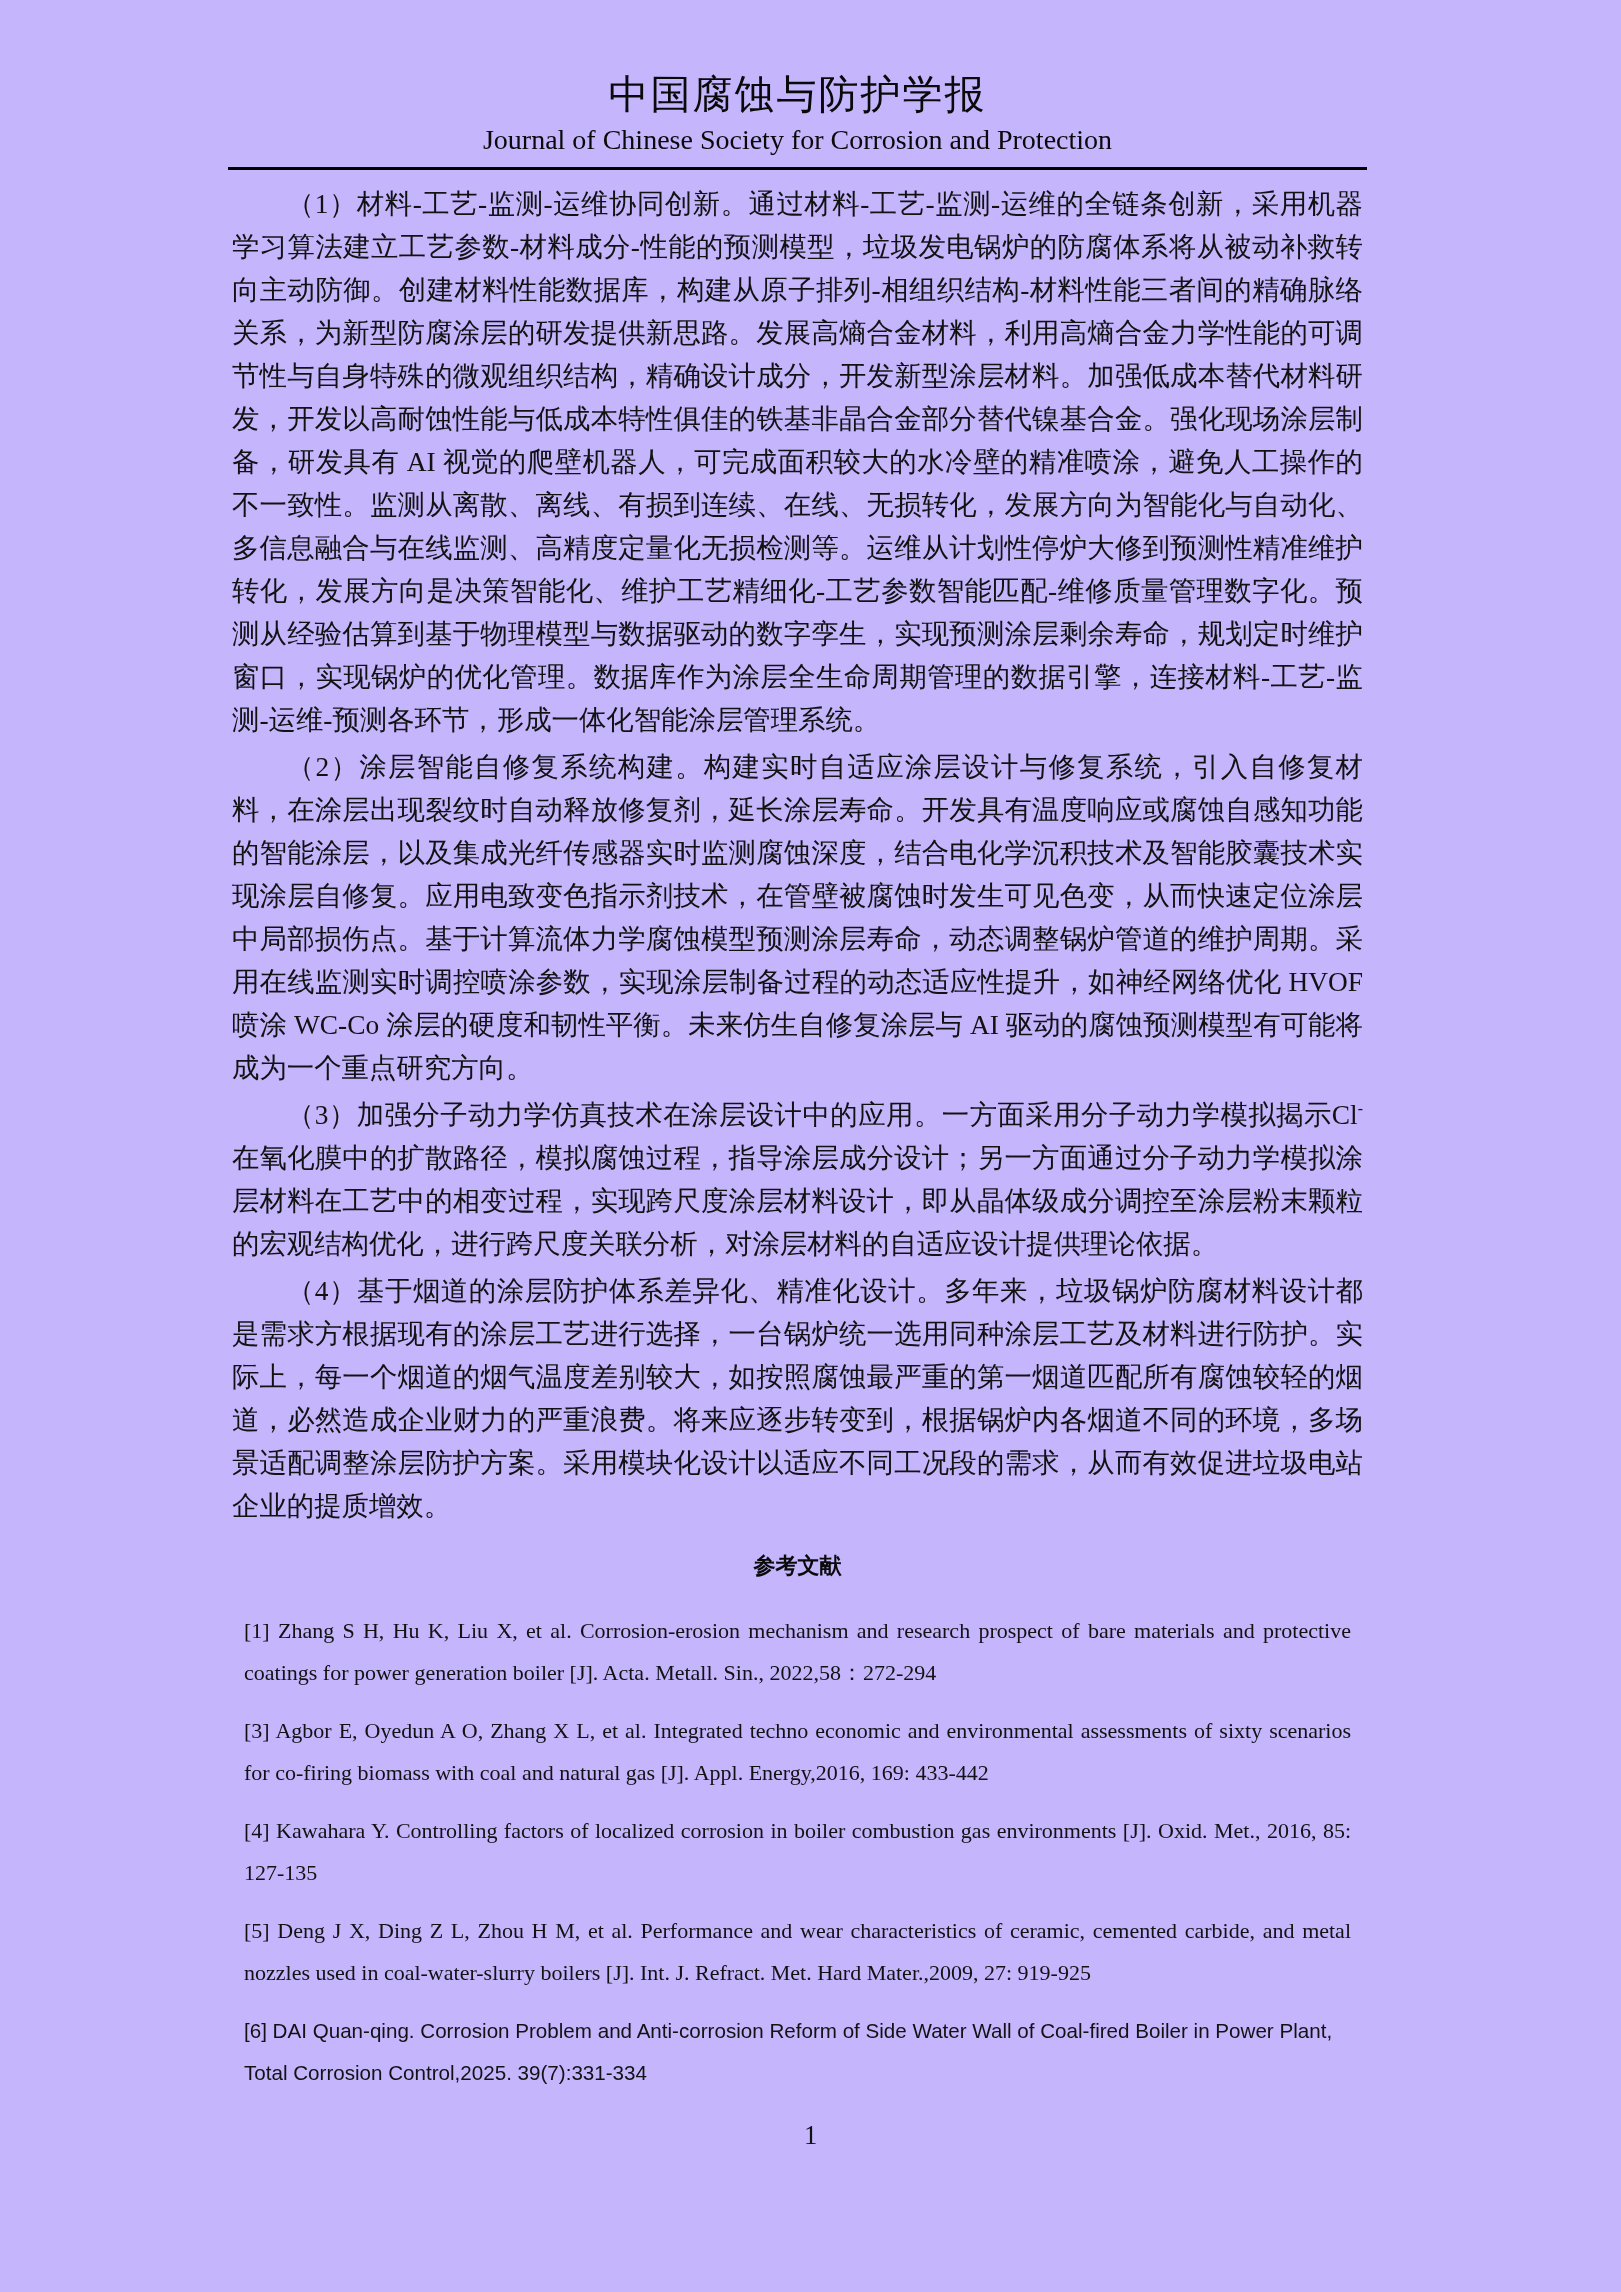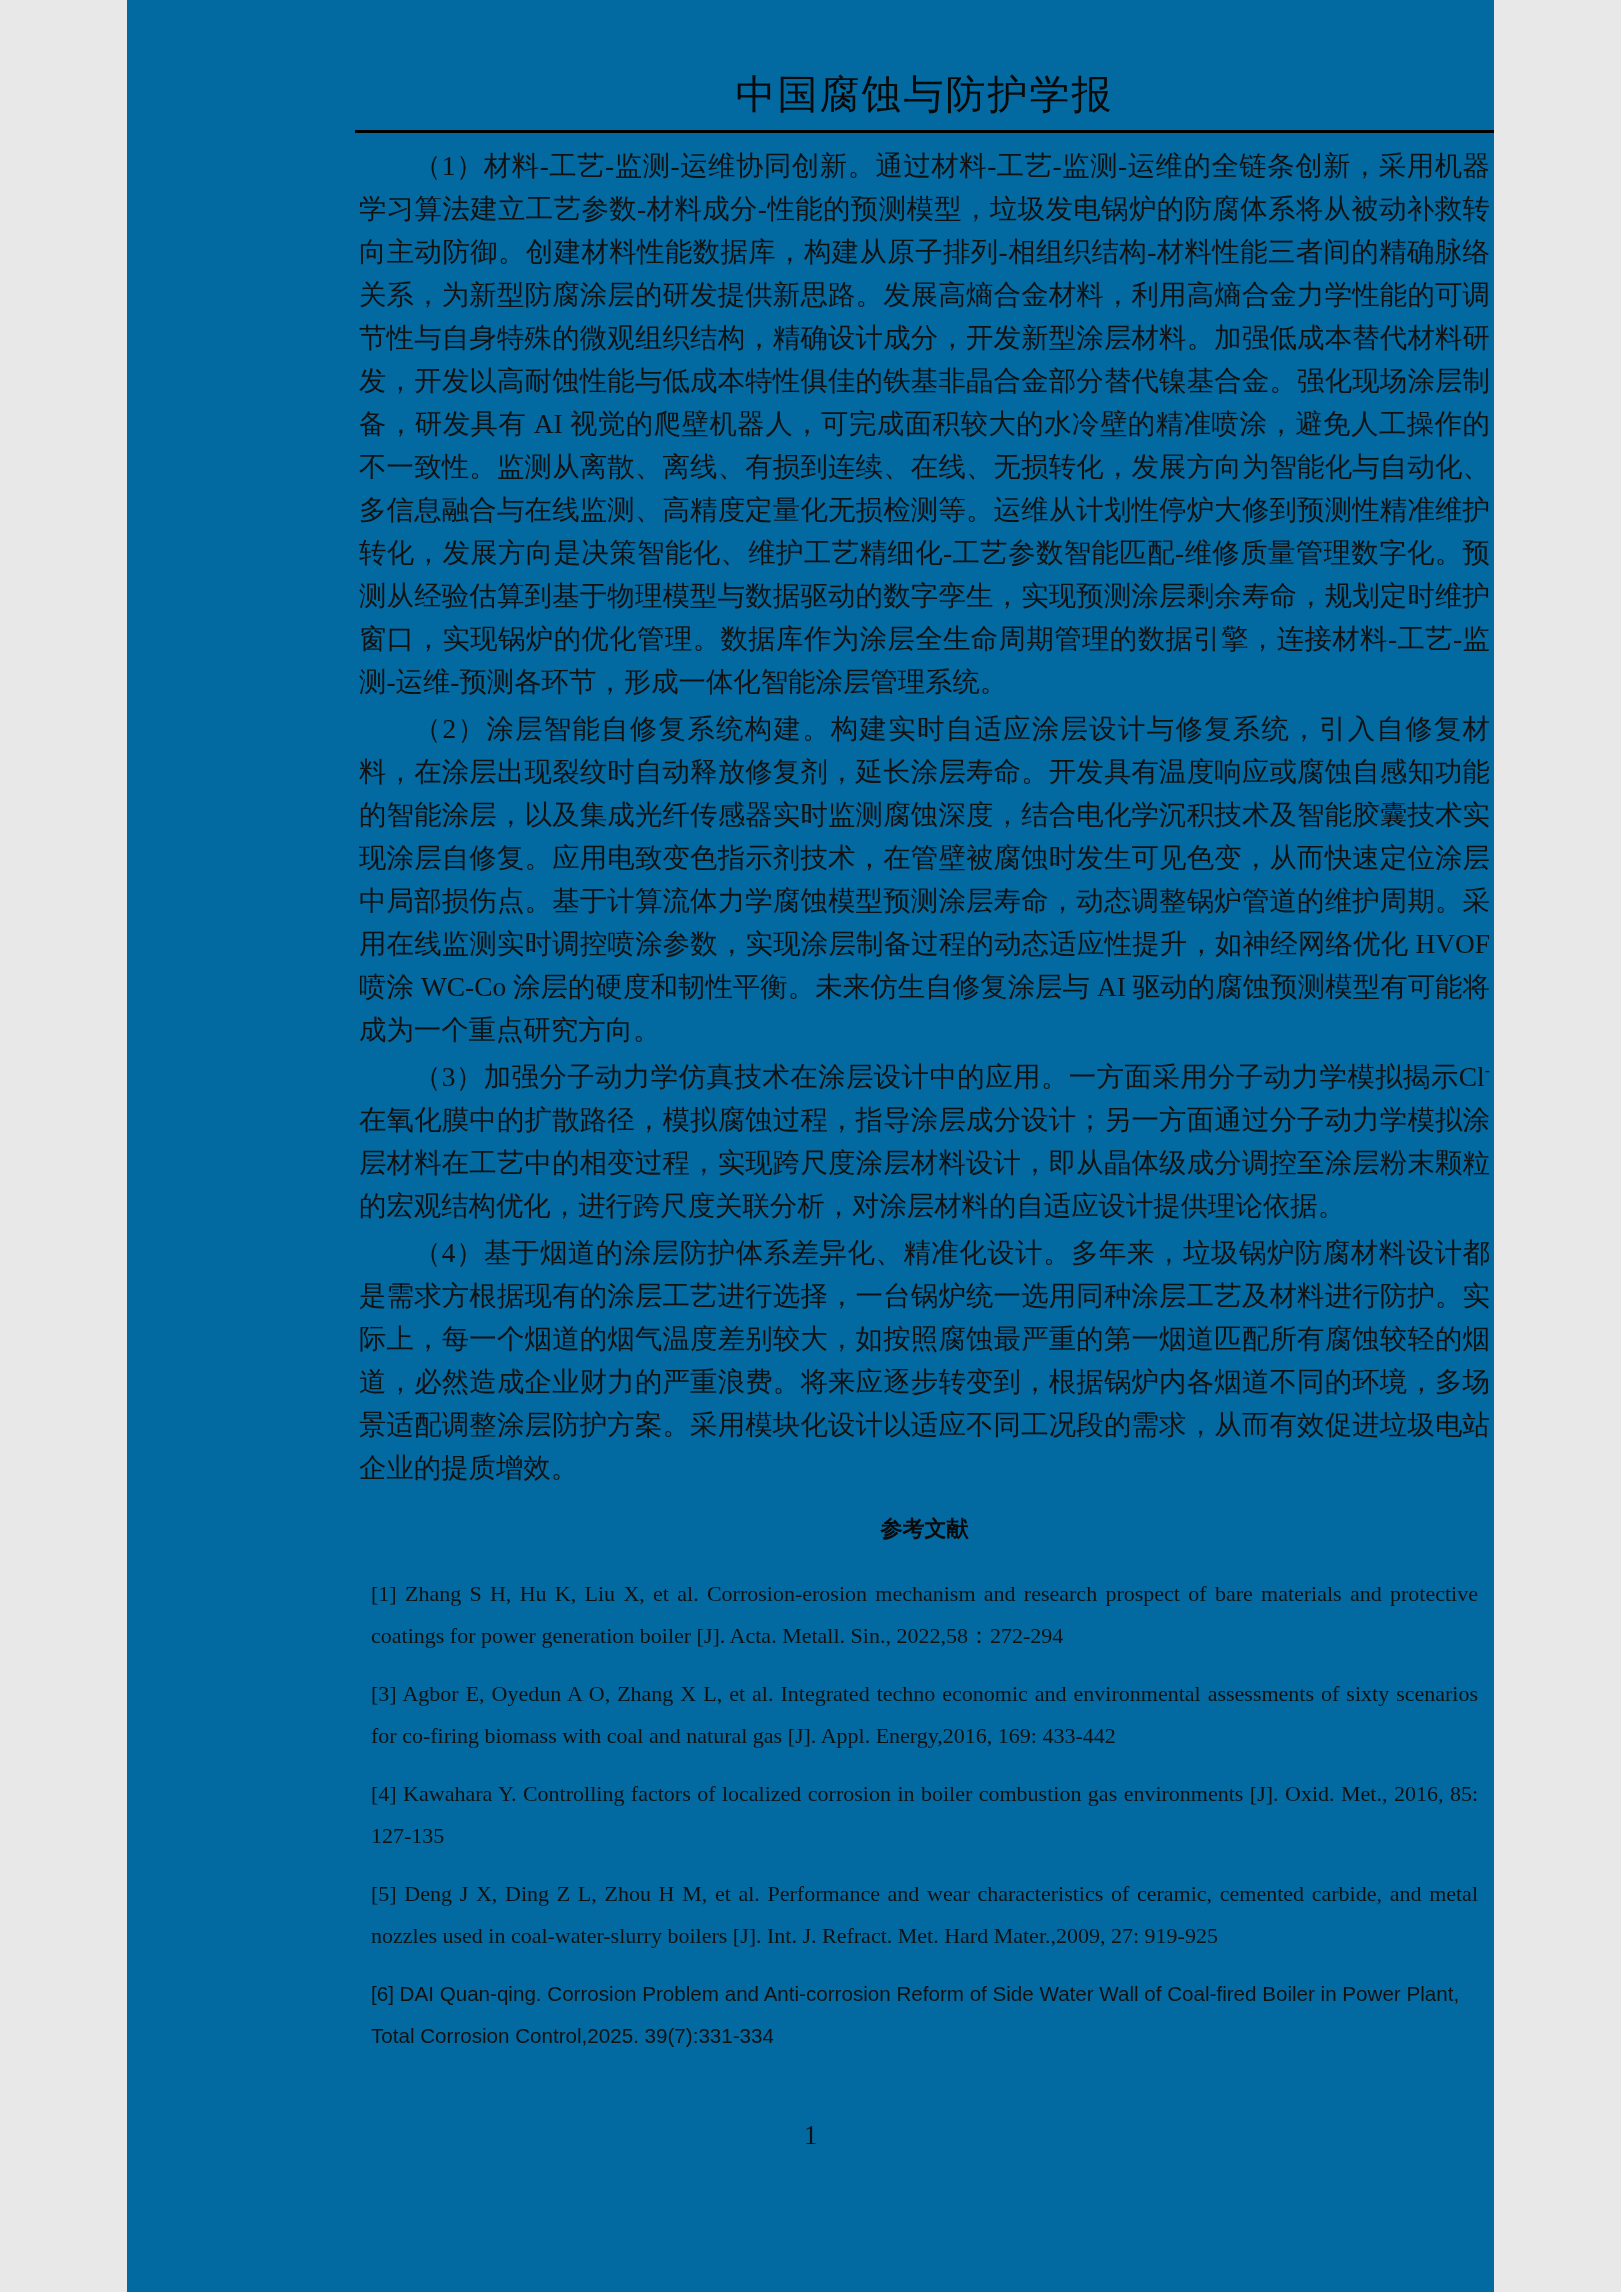--- a/index.html
+++ b/index.html
@@ -1,22 +1,22 @@
 <!DOCTYPE html>
 <html><head>
 <meta charset="utf-8">
 <style>
   * { box-sizing: border-box; }
   html, body { margin: 0; padding: 0; background: #e8e8e8; }
   .page {
     position: relative;
-    width: 1367px;
+    width: 1621px;
     height: 2293px;
     margin: 0 auto;
-    background: #0369a1;
+    background: #c4b5fd;
     color: #121212;
     font-family: "Liberation Serif", "DejaVu Serif", serif;
     overflow: hidden;
   }
   .content {
     position: absolute;
     left: 228px;
     top: 0;
     width: 1139px;
   }
@@ -87,20 +87,21 @@
   }
 </style>
 </head>
 <body>
 
 <div class="page">
   <div class="content">
 
     <header class="hdr">
       <div class="title-cn">中国腐蚀与防护学报</div>
+      <div class="title-en">Journal of Chinese Society for Corrosion and Protection</div>
       <hr class="hdr-rule">
     </header>
 
     <main class="body-text">
       <p class="body-p">（1）材料-工艺-监测-运维协同创新。通过材料-工艺-监测-运维的全链条创新，采用机器学习算法建立工艺参数-材料成分-性能的预测模型，垃圾发电锅炉的防腐体系将从被动补救转向主动防御。创建材料性能数据库，构建从原子排列-相组织结构-材料性能三者间的精确脉络关系，为新型防腐涂层的研发提供新思路。发展高熵合金材料，利用高熵合金力学性能的可调节性与自身特殊的微观组织结构，精确设计成分，开发新型涂层材料。加强低成本替代材料研发，开发以高耐蚀性能与低成本特性俱佳的铁基非晶合金部分替代镍基合金。强化现场涂层制备，研发具有 AI 视觉的爬壁机器人，可完成面积较大的水冷壁的精准喷涂，避免人工操作的不一致性。监测从离散、离线、有损到连续、在线、无损转化，发展方向为智能化与自动化、多信息融合与在线监测、高精度定量化无损检测等。运维从计划性停炉大修到预测性精准维护转化，发展方向是决策智能化、维护工艺精细化-工艺参数智能匹配-维修质量管理数字化。预测从经验估算到基于物理模型与数据驱动的数字孪生，实现预测涂层剩余寿命，规划定时维护窗口，实现锅炉的优化管理。数据库作为涂层全生命周期管理的数据引擎，连接材料-工艺-监测-运维-预测各环节，形成一体化智能涂层管理系统。</p>
       <p class="body-p">（2）涂层智能自修复系统构建。构建实时自适应涂层设计与修复系统，引入自修复材料，在涂层出现裂纹时自动释放修复剂，延长涂层寿命。开发具有温度响应或腐蚀自感知功能的智能涂层，以及集成光纤传感器实时监测腐蚀深度，结合电化学沉积技术及智能胶囊技术实现涂层自修复。应用电致变色指示剂技术，在管壁被腐蚀时发生可见色变，从而快速定位涂层中局部损伤点。基于计算流体力学腐蚀模型预测涂层寿命，动态调整锅炉管道的维护周期。采用在线监测实时调控喷涂参数，实现涂层制备过程的动态适应性提升，如神经网络优化 HVOF 喷涂 WC-Co 涂层的硬度和韧性平衡。未来仿生自修复涂层与 AI 驱动的腐蚀预测模型有可能将成为一个重点研究方向。</p>
       <p class="body-p"><span>（3）加强分子动力学仿真技术在涂层设计中的应用。一方面采用分子动力学模拟揭示Cl</span><span class="sup">-</span><span>在氧化膜中的扩散路径，模拟腐蚀过程，指导涂层成分设计；另一方面通过分子动力学模拟涂层材料在工艺中的相变过程，实现跨尺度涂层材料设计，即从晶体级成分调控至涂层粉末颗粒的宏观结构优化，进行跨尺度关联分析，对涂层材料的自适应设计提供理论依据。</span></p>
       <p class="body-p">（4）基于烟道的涂层防护体系差异化、精准化设计。多年来，垃圾锅炉防腐材料设计都是需求方根据现有的涂层工艺进行选择，一台锅炉统一选用同种涂层工艺及材料进行防护。实际上，每一个烟道的烟气温度差别较大，如按照腐蚀最严重的第一烟道匹配所有腐蚀较轻的烟道，必然造成企业财力的严重浪费。将来应逐步转变到，根据锅炉内各烟道不同的环境，多场景适配调整涂层防护方案。采用模块化设计以适应不同工况段的需求，从而有效促进垃圾电站企业的提质增效。</p>
 
       <h2 class="refs-heading">参考文献</h2>

